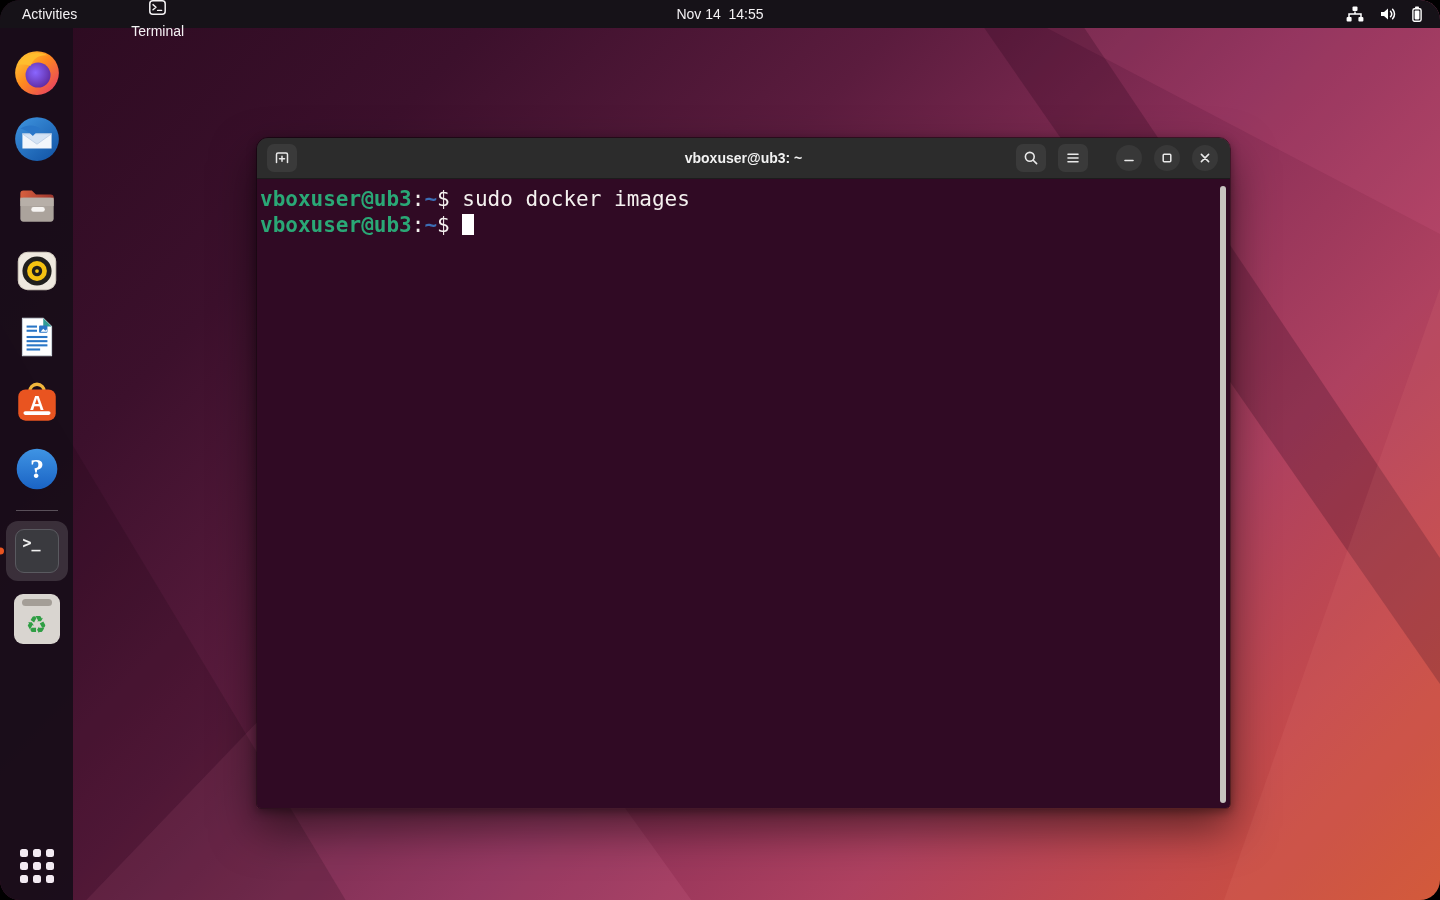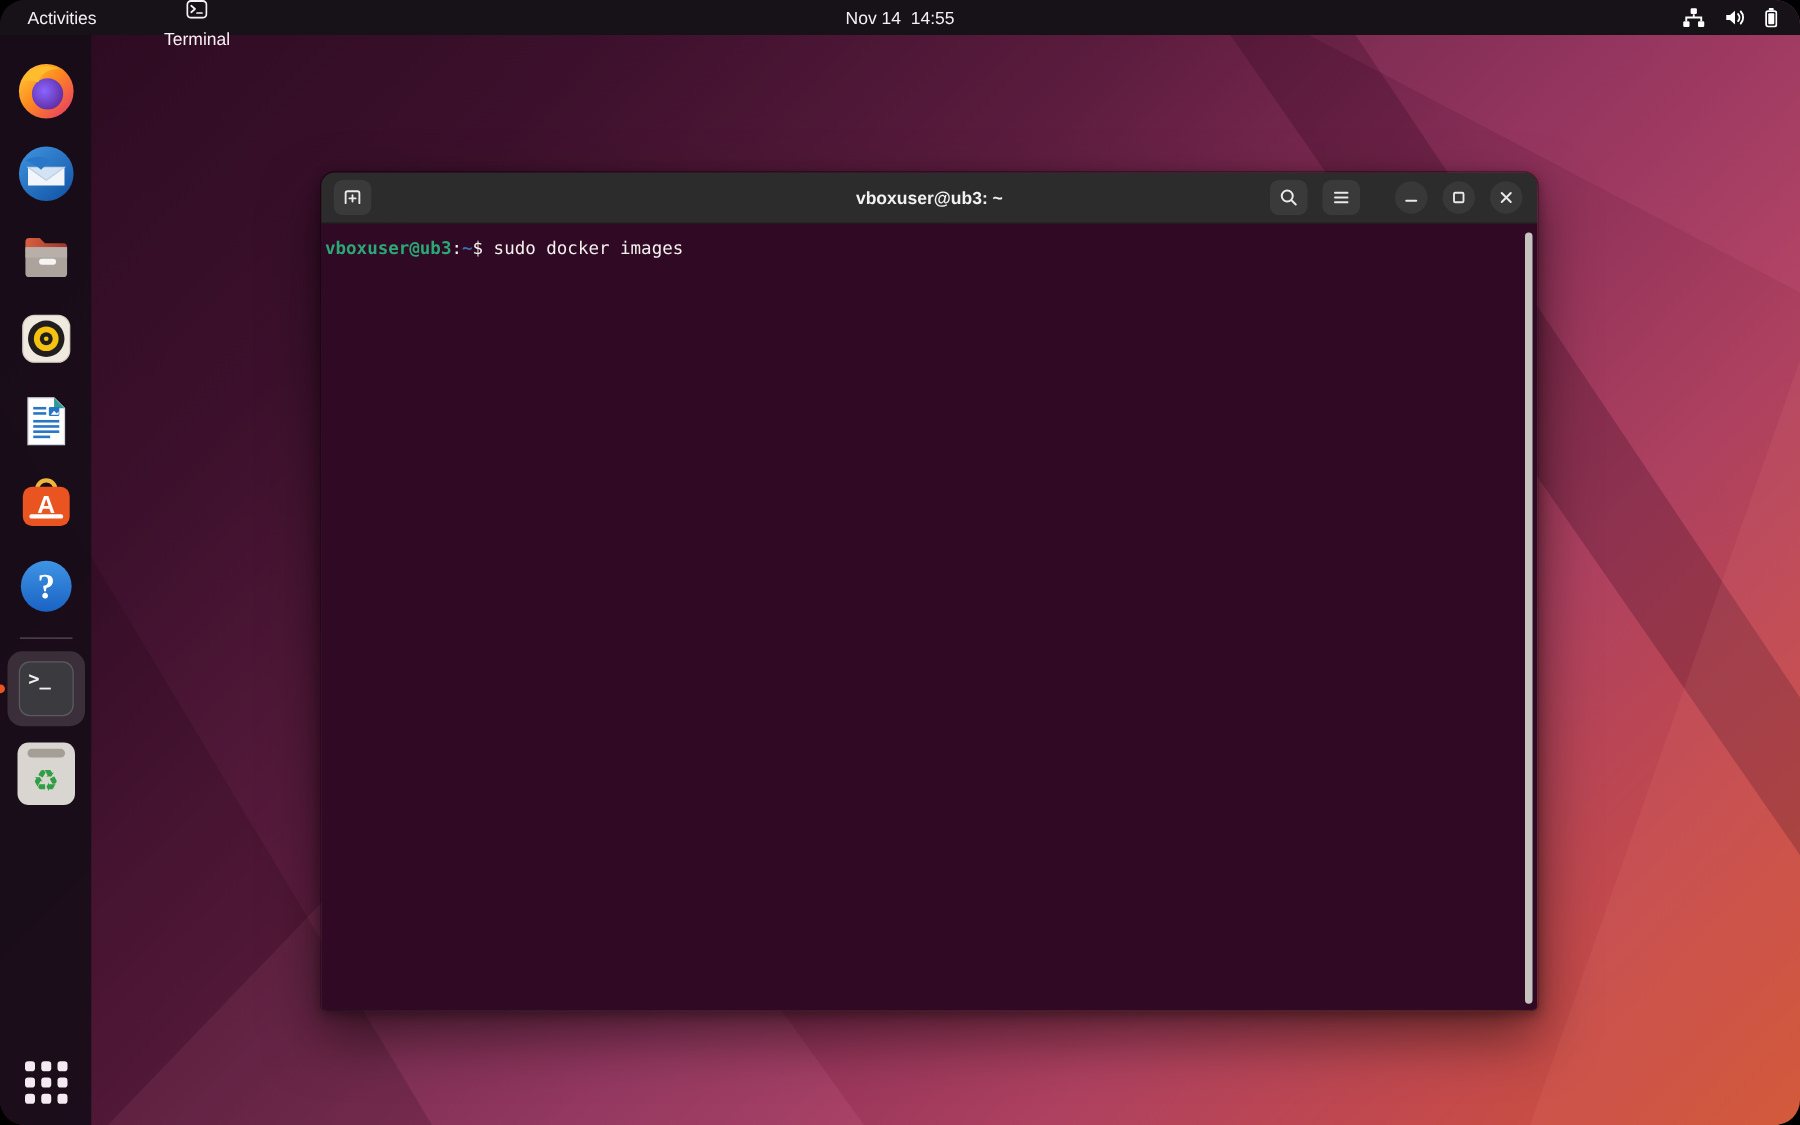--- a/index.html
+++ b/index.html
@@ -51,21 +51,21 @@
   .titlebar{height:40px;background:#2c2c2c;border-bottom:1px solid #1c1c1c;position:relative;
             display:flex;align-items:center;}
   .tb-title{position:absolute;left:0;right:0;text-align:center;color:#f2f2f2;font-weight:bold;font-size:14px;pointer-events:none;}
   .tbtn{width:30px;height:28px;border-radius:7px;background:#3a3a3a;display:flex;align-items:center;justify-content:center;cursor:pointer;}
   .newtab{margin-left:10px;}
   .tb-right{margin-left:auto;display:flex;align-items:center;gap:12px;margin-right:12px;}
   .cbtn{width:26px;height:26px;border-radius:50%;background:#383838;display:flex;align-items:center;justify-content:center;cursor:pointer;}
   .cbtn.first{margin-left:16px;}
 
   .term-body{position:relative;height:631px;background:#300a24;padding:7px 14px 0 3px;box-sizing:border-box;cursor:text;}
-  .term-text{font-family:"DejaVu Sans Mono",monospace;font-size:14px;line-height:26px;color:#f4f1ef;}
+  .term-text{font-family:"DejaVu Sans Mono",monospace;font-size:21px;line-height:26px;color:#f4f1ef;}
   .term-text div{white-space:pre;}
   .p-user{color:#2aa876;font-weight:bold;}
   .p-sep{color:#f4f1ef;}
   .p-path{color:#3c6eb4;font-weight:bold;}
   .p-dollar{color:#f4f1ef;}
   .cursor{display:inline-block;width:12px;height:21px;background:#ffffff;vertical-align:-3px;}
   .scrollbar{position:absolute;right:4px;top:7px;bottom:7px;width:6px;background:#c6c3c0;border-radius:3px;cursor:pointer;}
 
   svg{display:block;}
 </style>
@@ -296,18 +296,19 @@
           <svg width="12" height="12" viewBox="0 0 12 12">
             <path d="M2.4 2.4 L9.6 9.6 M9.6 2.4 L2.4 9.6" stroke="#e9e9e9" stroke-width="1.6" stroke-linecap="round"></path>
           </svg>
         </div>
       </div>
     </div>
 
     <div class="term-body">
       <div class="term-text">
         <div><span class="p-user">vboxuser@ub3</span><span class="p-sep">:</span><span class="p-path">~</span><span class="p-dollar">$ </span><span>sudo docker images</span></div>
+        <div><span class="p-user">vboxuser@ub3</span><span class="p-sep">:</span><span class="p-path">~</span><span class="p-dollar">$ </span><span class="cursor"></span></div>
       </div>
       <div class="scrollbar"></div>
     </div>
   </div>
 
 </div>
 
 </body></html>

